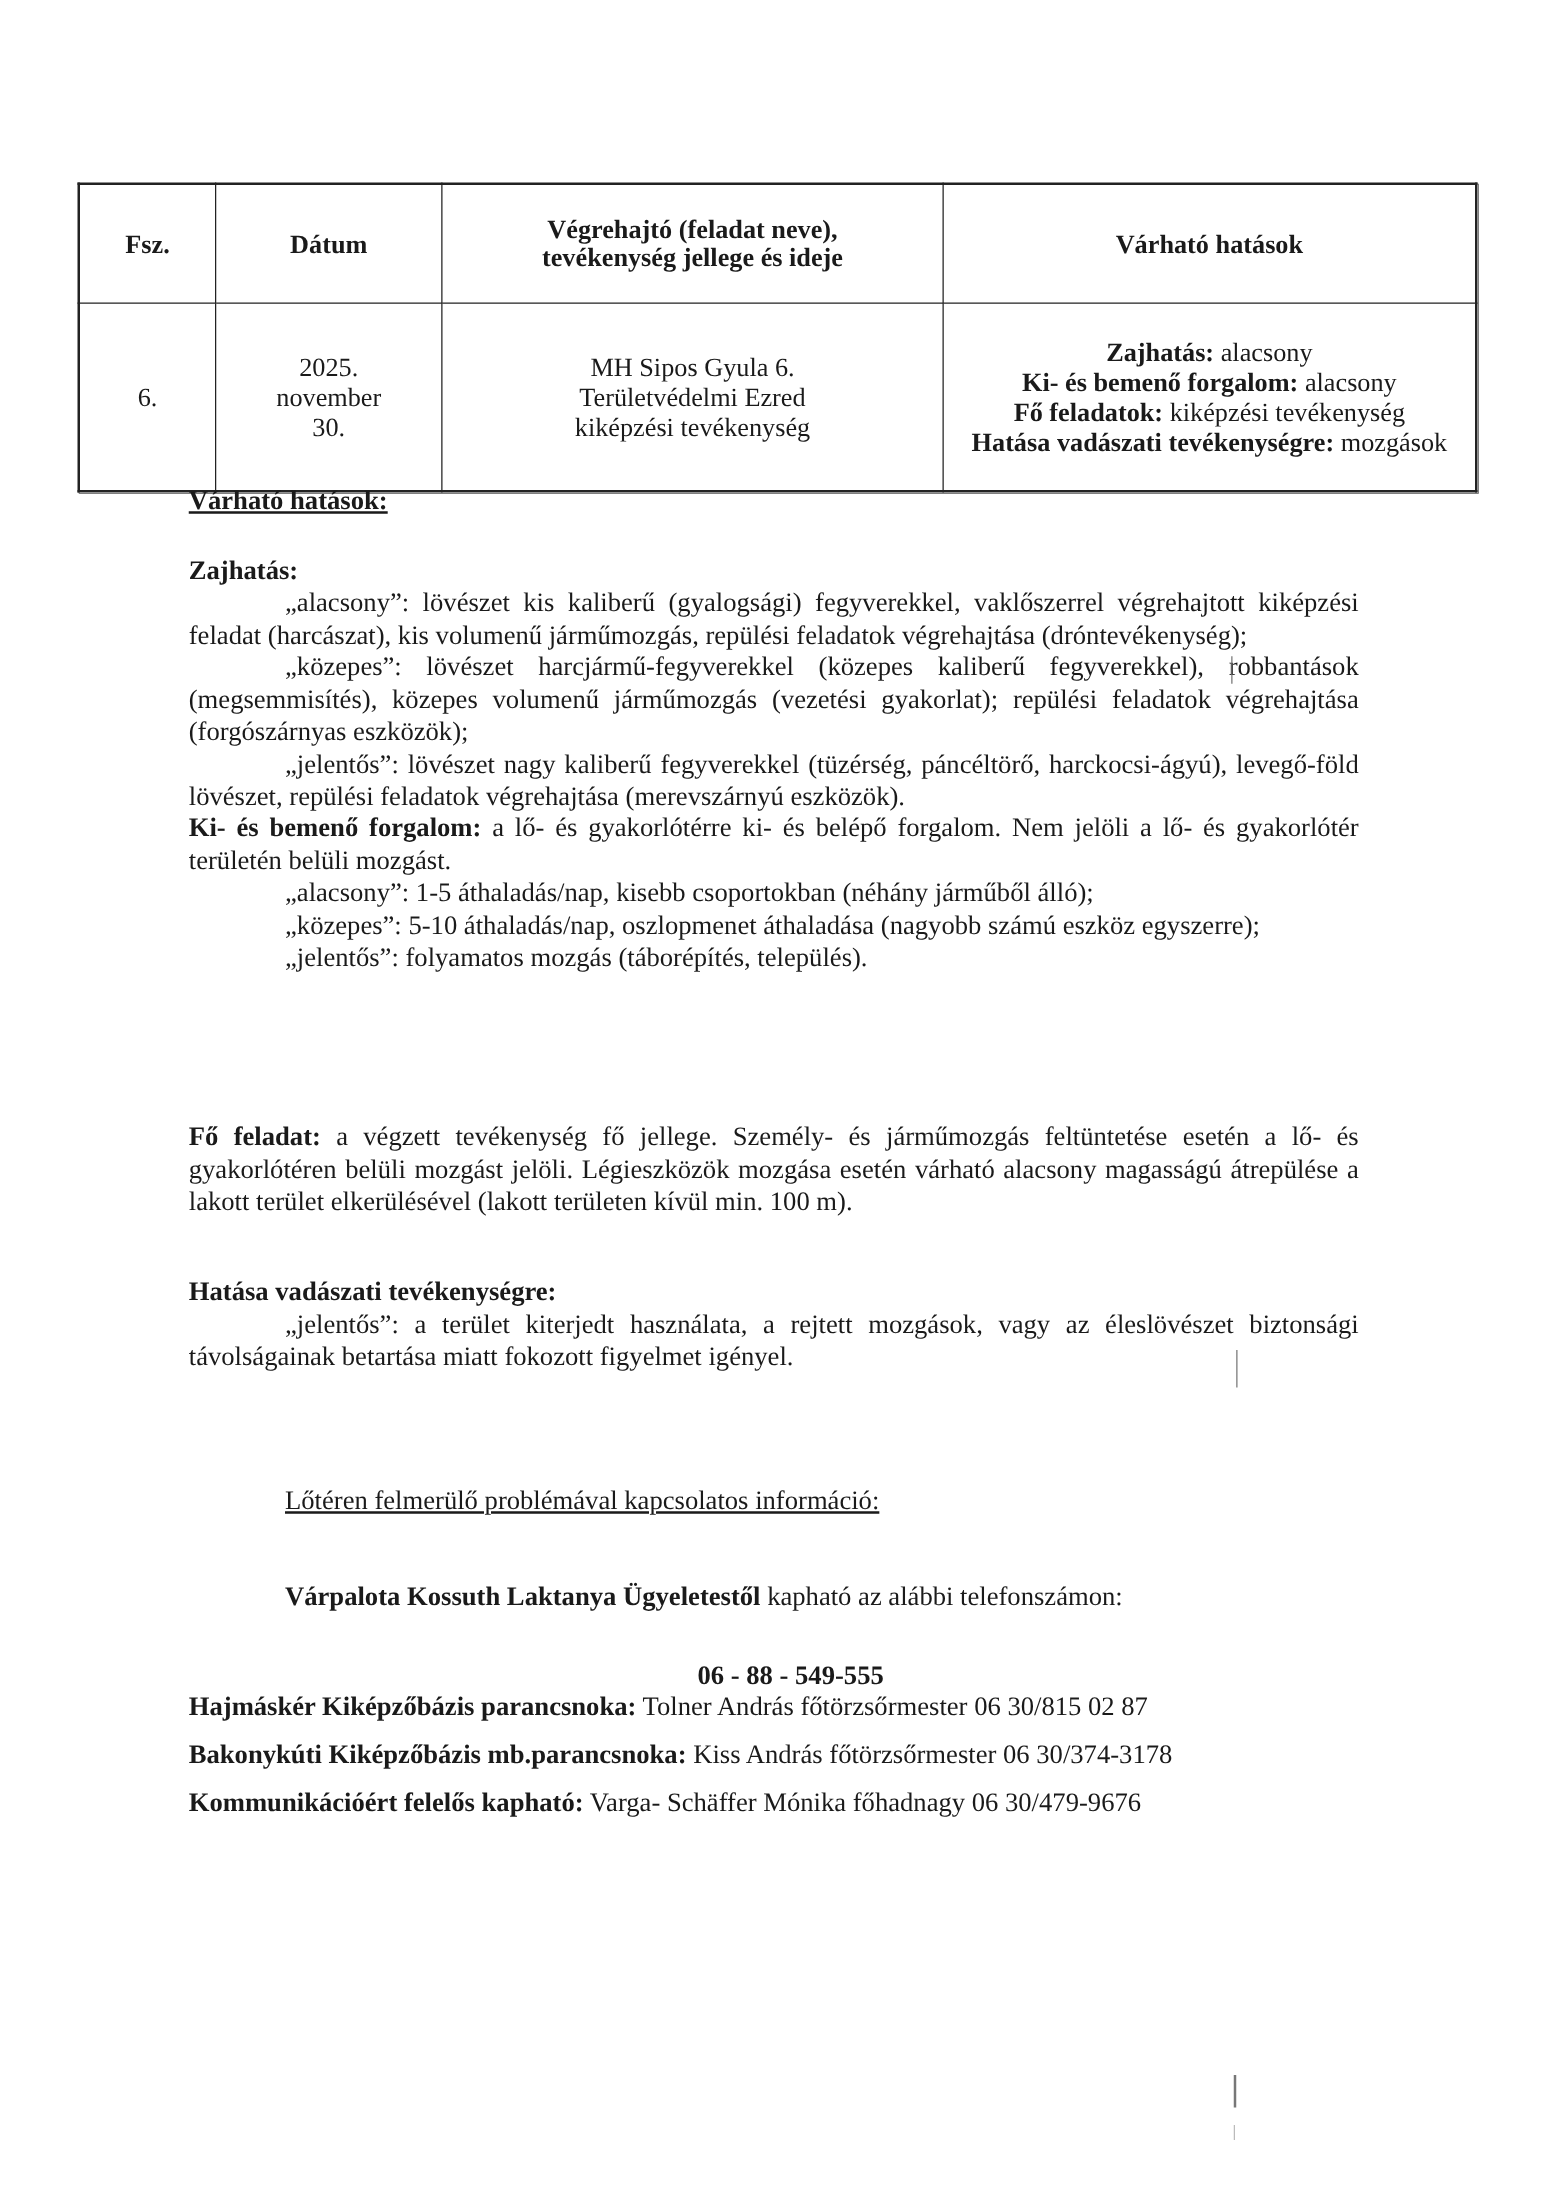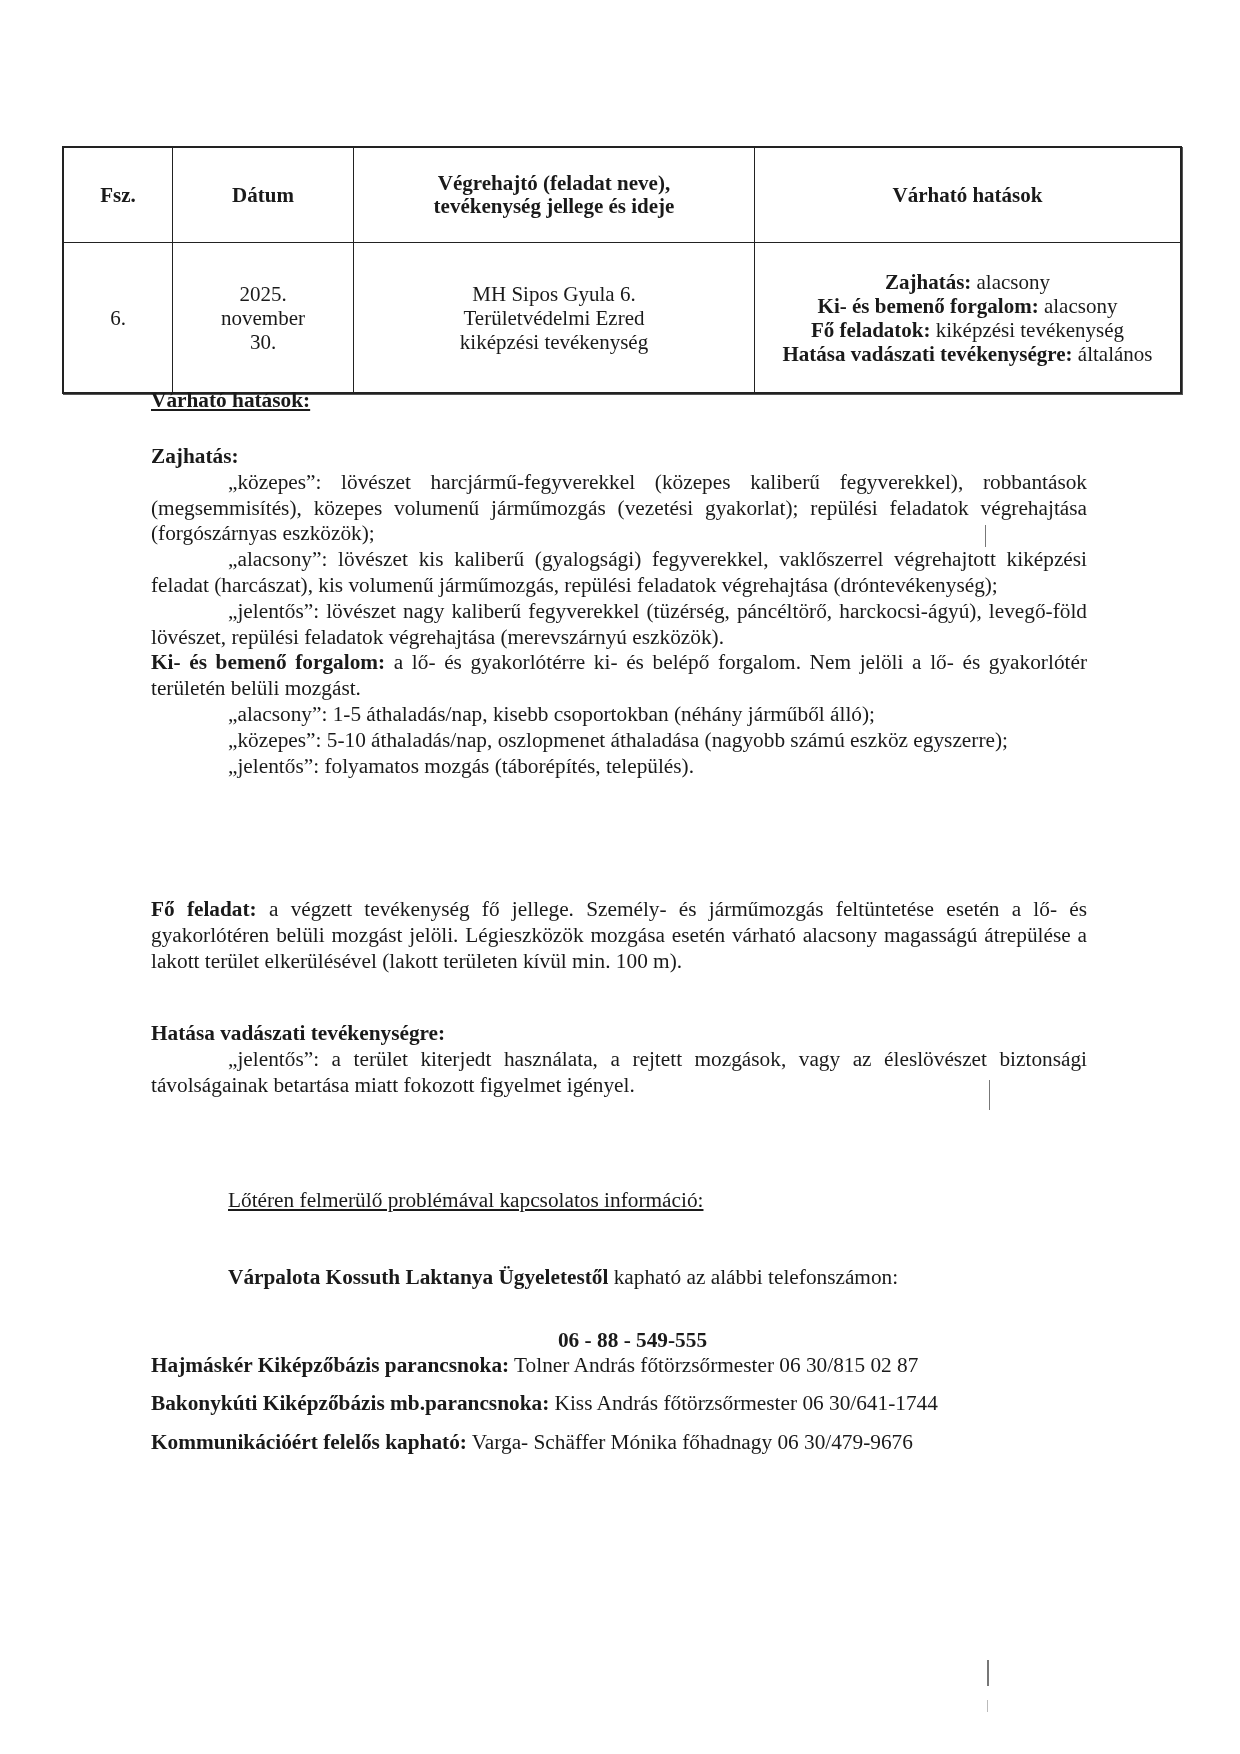--- a/index.html
+++ b/index.html
@@ -50,32 +50,32 @@
       </td>
       <td>
         <div>MH Sipos Gyula 6.</div>
         <div>Területvédelmi Ezred</div>
         <div>kiképzési tevékenység</div>
       </td>
       <td>
         <div><b>Zajhatás:</b><span> alacsony</span></div>
         <div><b>Ki- és bemenő forgalom:</b><span> alacsony</span></div>
         <div><b>Fő feladatok:</b><span> kiképzési tevékenység</span></div>
-        <div><b>Hatása vadászati tevékenységre:</b><span> általános</span></div>
+        <div><b>Hatása vadászati tevékenységre:</b><span> mozgások</span></div>
       </td>
     </tr>
   </tbody>
     </table>
 
   <div class="abs txt bold u" style="left:151px; top:388px;">Várható hatások:</div>
 
   <div class="abs txt" style="left:151px; top:444px; width:936px;">
     <div class="bold">Zajhatás:</div>
+    <div class="just ind">„alacsony”: lövészet kis kaliberű (gyalogsági) fegyverekkel, vaklőszerrel végrehajtott kiképzési feladat (harcászat), kis volumenű járműmozgás, repülési feladatok végrehajtása (dróntevékenység);</div>
     <div class="just ind">„közepes”: lövészet harcjármű-fegyverekkel (közepes kaliberű fegyverekkel), robbantások (megsemmisítés), közepes volumenű járműmozgás (vezetési gyakorlat); repülési feladatok végrehajtása (forgószárnyas eszközök);</div>
-    <div class="just ind">„alacsony”: lövészet kis kaliberű (gyalogsági) fegyverekkel, vaklőszerrel végrehajtott kiképzési feladat (harcászat), kis volumenű járműmozgás, repülési feladatok végrehajtása (dróntevékenység);</div>
     <div class="just ind">„jelentős”: lövészet nagy kaliberű fegyverekkel (tüzérség, páncéltörő, harckocsi-ágyú), levegő-föld lövészet, repülési feladatok végrehajtása (merevszárnyú eszközök).</div>
     <div class="just"><b>Ki- és bemenő forgalom:</b><span> a lő- és gyakorlótérre ki- és belépő forgalom. Nem jelöli a lő- és gyakorlótér területén belüli mozgást.</span></div>
     <div class="just ind">„alacsony”: 1-5 áthaladás/nap, kisebb csoportokban (néhány járműből álló);</div>
     <div class="just ind">„közepes”: 5-10 áthaladás/nap, oszlopmenet áthaladása (nagyobb számú eszköz egyszerre);</div>
     <div class="just ind">„jelentős”: folyamatos mozgás (táborépítés, település).</div>
   </div>
 
   <div class="abs txt just" style="left:151px; top:897px; width:936px;"><b>Fő feladat:</b><span> a végzett tevékenység fő jellege. Személy- és járműmozgás feltüntetése esetén a lő- és gyakorlótéren belüli mozgást jelöli. Légieszközök mozgása esetén várható alacsony magasságú átrepülése a lakott terület elkerülésével (lakott területen kívül min. 100 m).</span></div>
 
   <div class="abs txt" style="left:151px; top:1021px; width:936px;">
@@ -83,20 +83,20 @@
     <div class="just ind">„jelentős”: a terület kiterjedt használata, a rejtett mozgások, vagy az éleslövészet biztonsági távolságainak betartása miatt fokozott figyelmet igényel.</div>
   </div>
 
   <div class="abs txt" style="left:228px; top:1265px;"><b>Várpalota Kossuth Laktanya Ügyeletestől</b><span> kapható az alábbi telefonszámon:</span></div>
 
   <div class="abs txt u" style="left:228px; top:1188px;">Lőtéren felmerülő problémával kapcsolatos információ:</div>
 
   <div class="abs txt bold" style="left:0; width:1240px; top:1328px; text-align:center; padding-left:25px; box-sizing:border-box;">06 - 88 - 549-555</div>
 
   <div class="abs txt" style="left:151px; top:1353px;"><b>Hajmáskér Kiképzőbázis parancsnoka:</b><span> Tolner András főtörzsőrmester 06 30/815 02 87</span></div>
-  <div class="abs txt" style="left:151px; top:1391px;"><b>Bakonykúti Kiképzőbázis mb.parancsnoka:</b><span> Kiss András főtörzsőrmester 06 30/641-1744</span></div>
+  <div class="abs txt" style="left:151px; top:1391px;"><b>Bakonykúti Kiképzőbázis mb.parancsnoka:</b><span> Kiss András főtörzsőrmester 06 30/374-3178</span></div>
   <div class="abs txt" style="left:151px; top:1430px;"><b>Kommunikációért felelős kapható:</b><span> Varga- Schäffer Mónika főhadnagy 06 30/479-9676</span></div>
 
   <div class="mark" style="left:985px; top:525px; width:1px; height:22px;"></div>
   <div class="mark" style="left:989px; top:1080px; width:1px; height:30px;"></div>
   <div class="mark" style="left:987px; top:1660px; width:2px; height:26px;"></div>
   <div class="mark" style="left:987px; top:1700px; width:1px; height:12px; background:#bbb;"></div>
 </div>
 
 </body></html>

